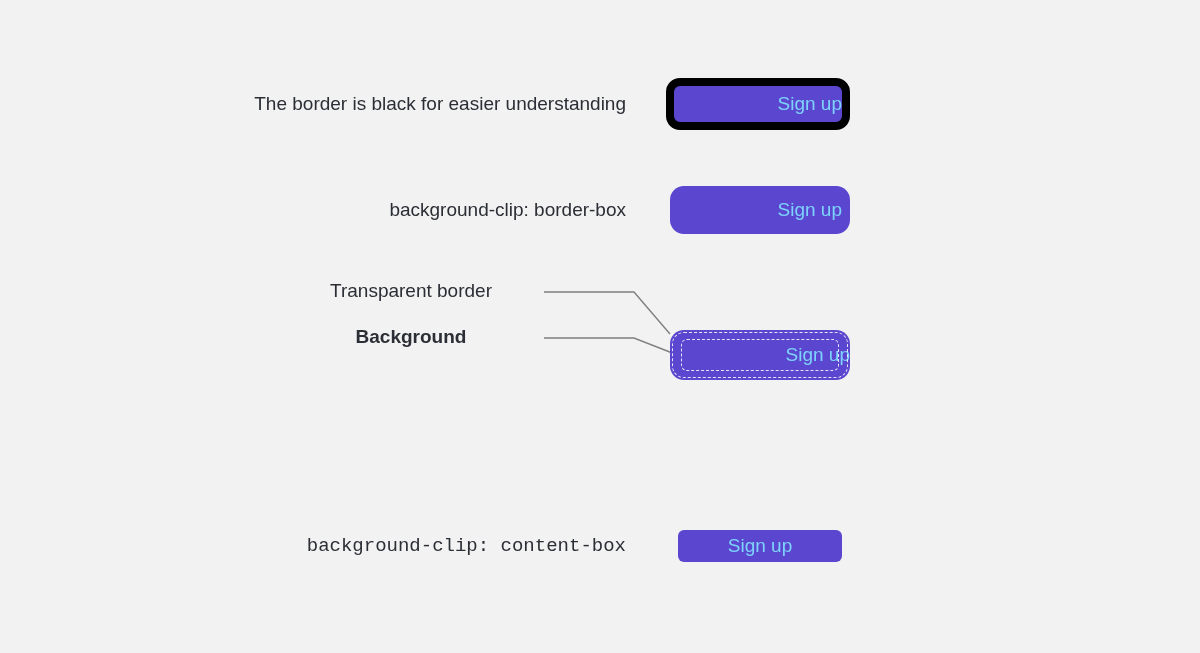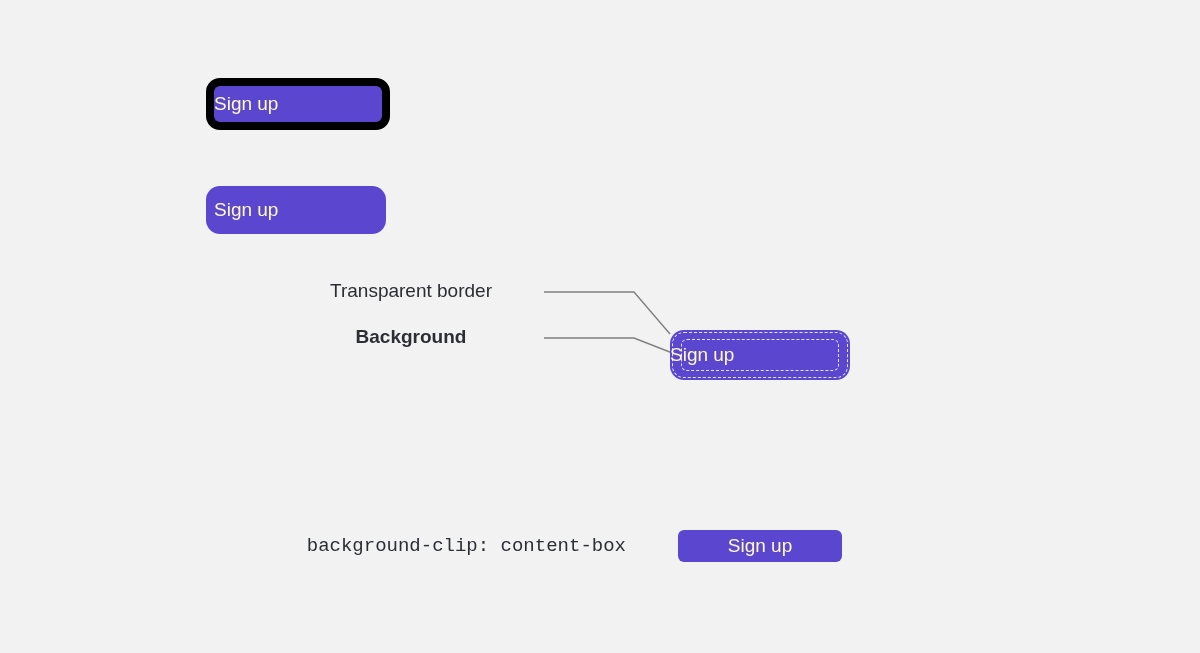--- a/index.html
+++ b/index.html
@@ -17,22 +17,22 @@
       align-items: center;
     }
     .label {
       font-size: 19px;
       color: #2b2e35;
       text-align: right;
     }
     .btn {
       display: inline-flex;
       align-items: center;
-      justify-content: flex-start;
-      color: #fef9c3;
+      justify-content: flex-end;
+      color: #7dd3fc;
       font-size: 19px;
       font-weight: 400;
       width: 180px;
       height: 48px;
     }
     
     #row1 { left: 206px; top: 78px; }
     #row1 .label { width: 420px; margin-right: 40px; }
     #btn1 {
       background: #5b46cf;
@@ -105,26 +105,28 @@
       align-items: center;
       justify-content: center;
       width: 100%;
       height: 100%;
     }
   </style>
 </head>
 <body>
 
 <div class="row" id="row1">
+  <div class="label">The border is black for easier understanding</div>
   <div id="btn1" class="btn">
     <span>Sign up</span>
   </div>
 </div>
 
 <div class="row" id="row2">
+  <div class="label">background-clip: border-box</div>
   <div id="btn2" class="btn">
     <span>Sign up</span>
   </div>
 </div>
 
 <div class="row" id="row3">
   <div class="callout-label" id="callout1">Transparent border</div>
   <div class="callout-label" id="callout2">Background</div>
   <svg class="leader" style="left:338px; top:-38px;" width="180" height="60">
     <path d="M 0 0 L 90 0 L 126 42" stroke="#808080" stroke-width="1.4" fill="none"></path>

